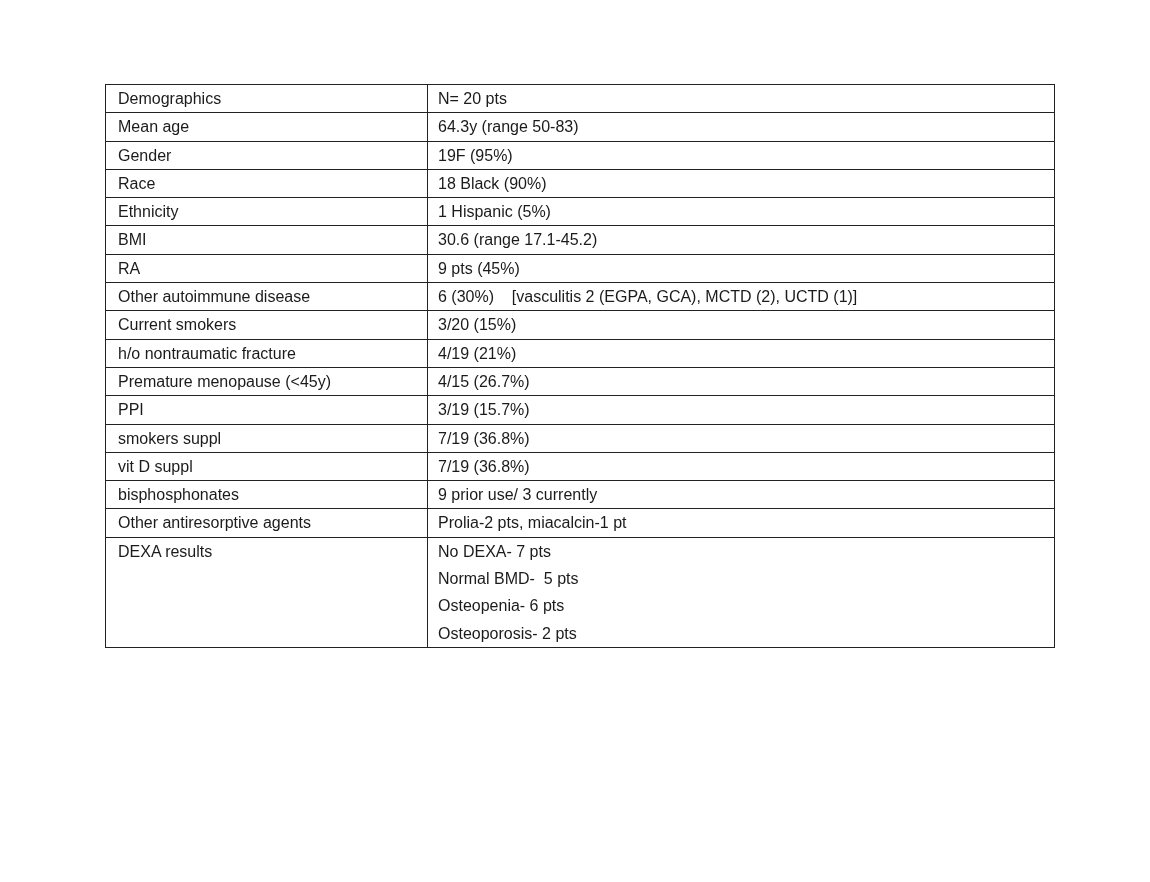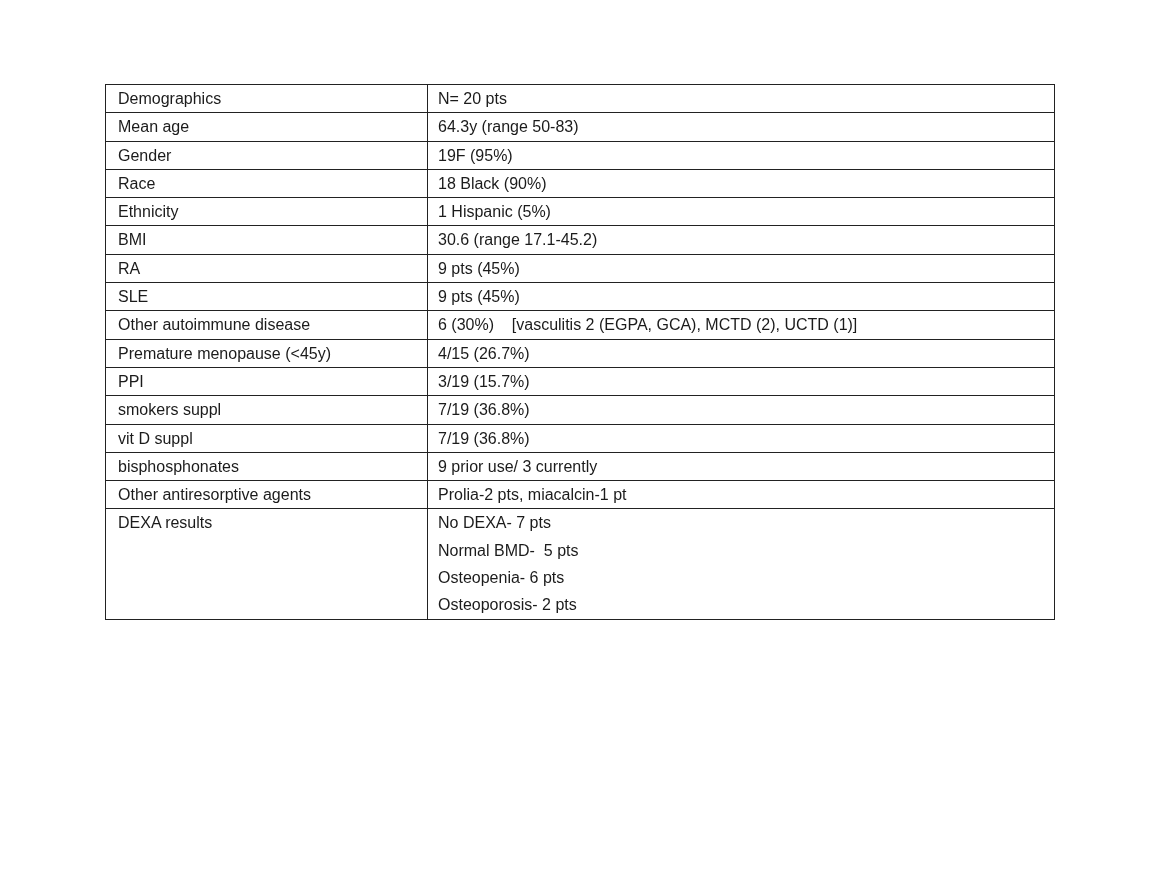--- a/index.html
+++ b/index.html
@@ -68,26 +68,30 @@
       </tr>
       <tr>
         <td class="col-label">BMI</td>
         <td class="col-value">30.6 (range 17.1-45.2)</td>
       </tr>
       <tr>
         <td class="col-label">RA</td>
         <td class="col-value">9 pts (45%)</td>
       </tr>
       <tr>
-        <td class="col-label">SLE</td>
-        <td class="col-value">9 pts (45%)</td>
+        <td class="col-label">Other autoimmune disease</td>
+        <td class="col-value">6 (30%)    [vasculitis 2 (EGPA, GCA), MCTD (2), UCTD (1)]</td>
       </tr>
       <tr>
-        <td class="col-label">Other autoimmune disease</td>
-        <td class="col-value">6 (30%)    [vasculitis 2 (EGPA, GCA), MCTD (2), UCTD (1)]</td>
+        <td class="col-label">Current smokers</td>
+        <td class="col-value">3/20 (15%)</td>
+      </tr>
+      <tr>
+        <td class="col-label">h/o nontraumatic fracture</td>
+        <td class="col-value">4/19 (21%)</td>
       </tr>
       <tr>
         <td class="col-label">Premature menopause (&lt;45y)</td>
         <td class="col-value">4/15 (26.7%)</td>
       </tr>
       <tr>
         <td class="col-label">PPI</td>
         <td class="col-value">3/19 (15.7%)</td>
       </tr>
       <tr>

